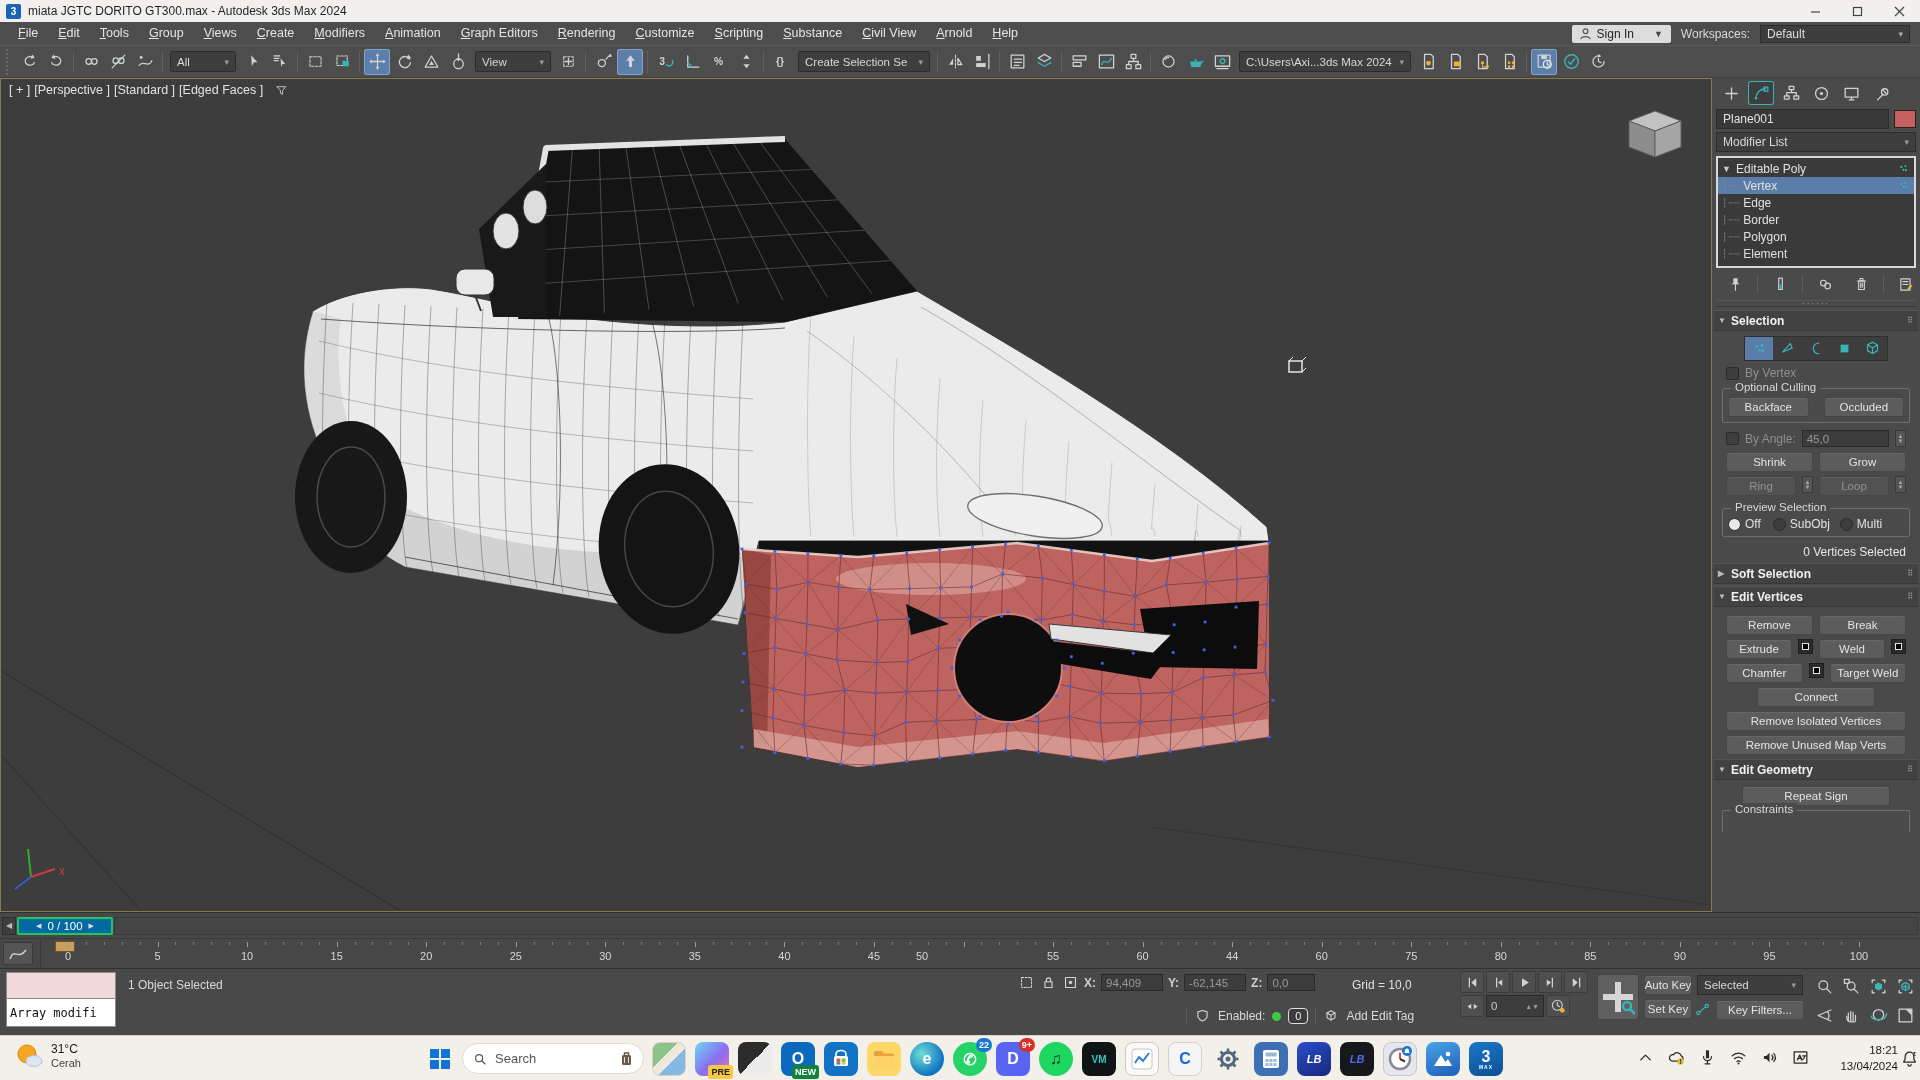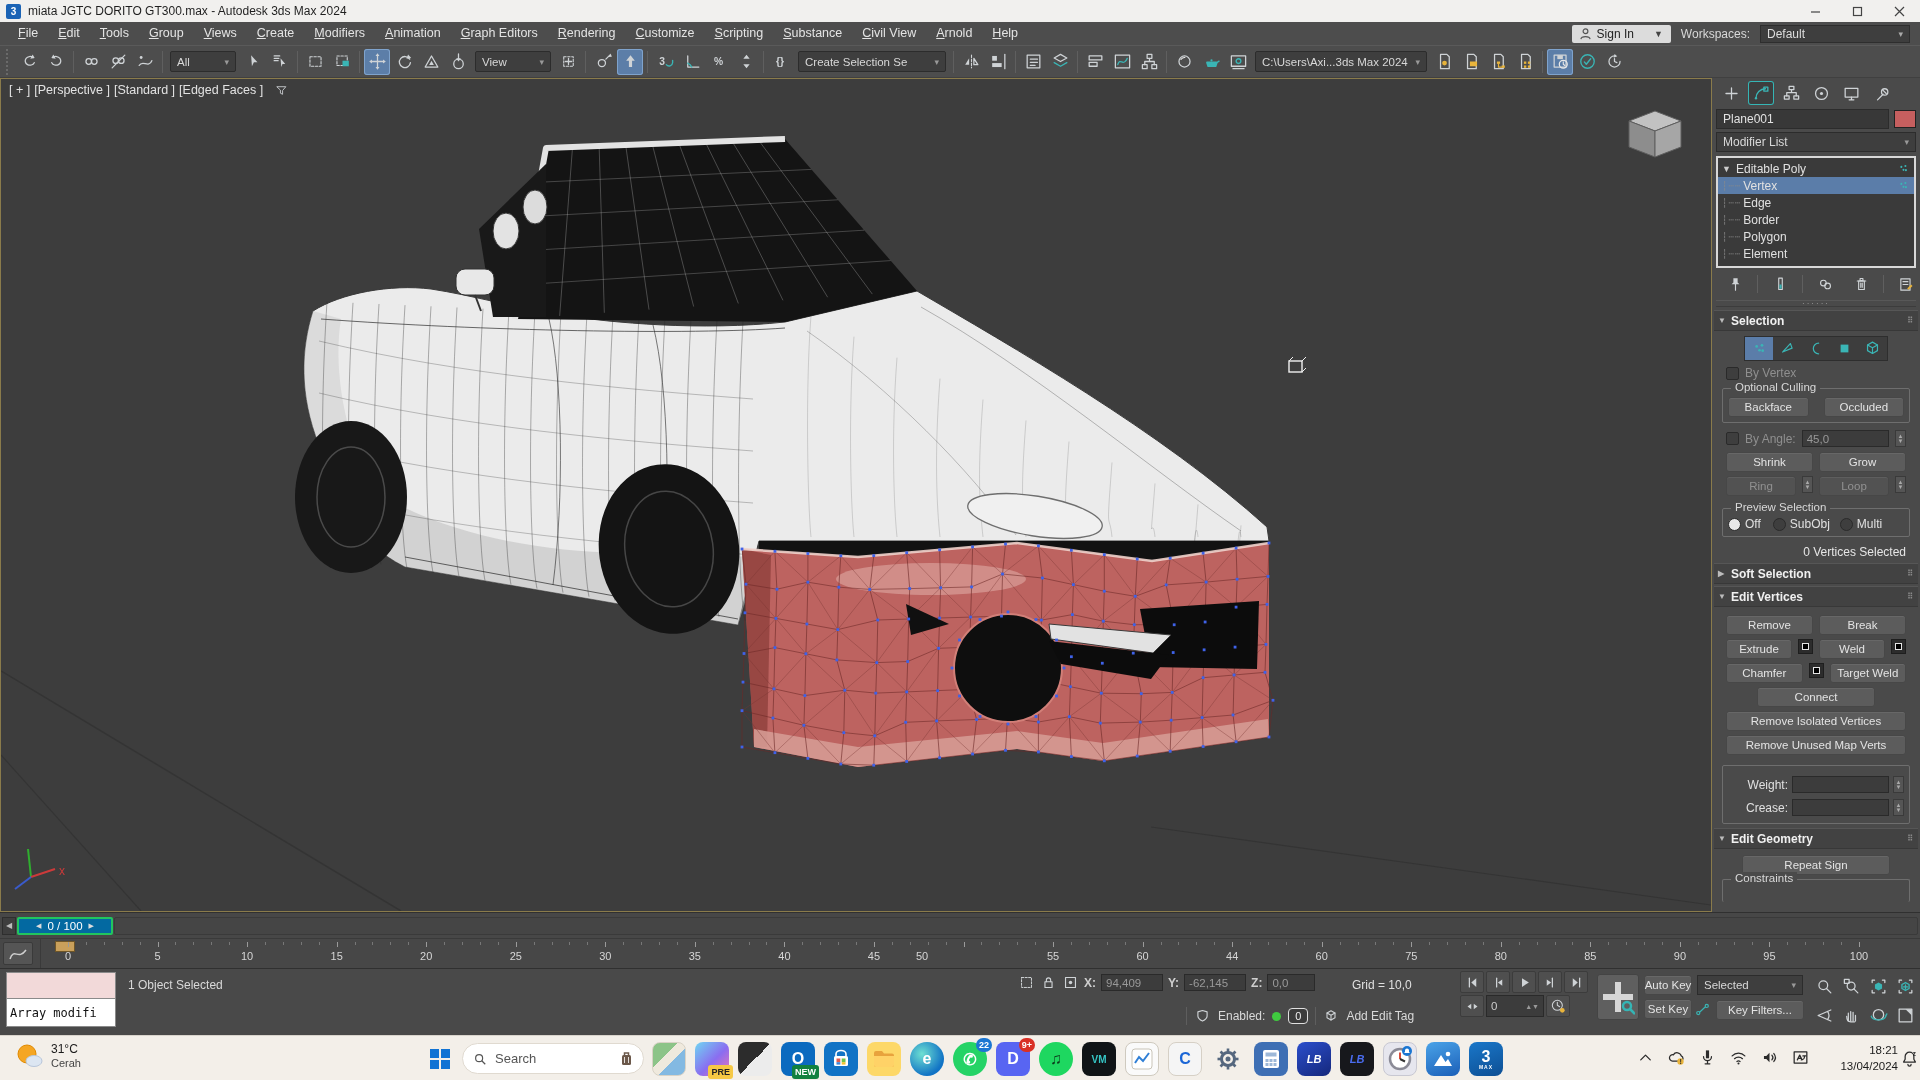--- a/index.html
+++ b/index.html
@@ -335,21 +335,21 @@
         <svg width="19" height="19" viewBox="0 0 24 24">
           <path d="M12,3.5 l4,5 h-8 z M12,20.5 l4,-5 h-8 z" fill="#cfd3d6"></path>
         </svg>
       </div>
       <div class="tsep"></div>
       <div class="tbtn">
         <svg width="19" height="19" viewBox="0 0 24 24">
           <text x="5" y="17" font-size="13" font-weight="bold" font-family="Liberation Sans" fill="#cfd3d6">{}</text>
         </svg>
       </div>
-      <div class="tdd" style="width: 148px; justify-content: flex-end;">
+      <div class="tdd" style="width: 132px; justify-content: flex-end;">
         <span style="overflow: hidden; text-overflow: ellipsis;">Create Selection Se</span>
       </div>
       <div class="tsep"></div>
       <div class="tbtn">
         <svg width="19" height="19" viewBox="0 0 24 24">
           <path d="M12,4 V20" fill="none" stroke="#cfd3d6" stroke-width="1.4" stroke-linecap="round" stroke-linejoin="round" stroke-dasharray="3 2"></path>
           <path d="M9,8 L4,16 h5 z" fill="#cfd3d6"></path>
           <path d="M15,8 l5,8 h-5 z" fill="none" stroke="#cfd3d6" stroke-width="1.6" stroke-linecap="round" stroke-linejoin="round"></path>
         </svg>
       </div>
@@ -1101,38 +1101,20 @@
       </div>
       <div style="display:flex;justify-content:center;margin:4px 0">
         <div class="cpbtn" style="width:118px">Connect</div>
       </div>
       <div class="row2">
           <div class="cpbtn">Remove Isolated Vertices</div>
         </div>
       <div class="row2">
           <div class="cpbtn">Remove Unused Map Verts</div>
         </div>
-      <div class="grpbox" style="margin-top:10px">
-        <div style="display:flex;align-items:center;gap:4px;margin:2px 0 6px 8px">
-          <span style="width:52px;text-align:right;color:#e0e0e0">Weight:</span>
-          <span class="field" style="flex:1"></span>
-            <span class="spin">
-              <span>▲</span>
-              <span>▼</span>
-            </span>
-        </div>
-        <div style="display:flex;align-items:center;gap:4px;margin:0 0 2px 8px">
-          <span style="width:52px;text-align:right;color:#e0e0e0">Crease:</span>
-          <span class="field" style="flex:1"></span>
-            <span class="spin">
-              <span>▲</span>
-              <span>▼</span>
-            </span>
-        </div>
-      </div>
 
       <div class="rollout-h">
           <span class="arrow">▼</span>
           <span>Edit Geometry</span>
           <span class="grip">⠿</span>
         </div>
       <div style="display:flex;justify-content:center;margin:6px 0 4px 0">
         <div class="cpbtn" style="width:148px">Repeat Sign</div>
       </div>
       <div class="grpbox" style="margin:4px 6px 0 6px;border-bottom:none;padding-bottom:14px">

